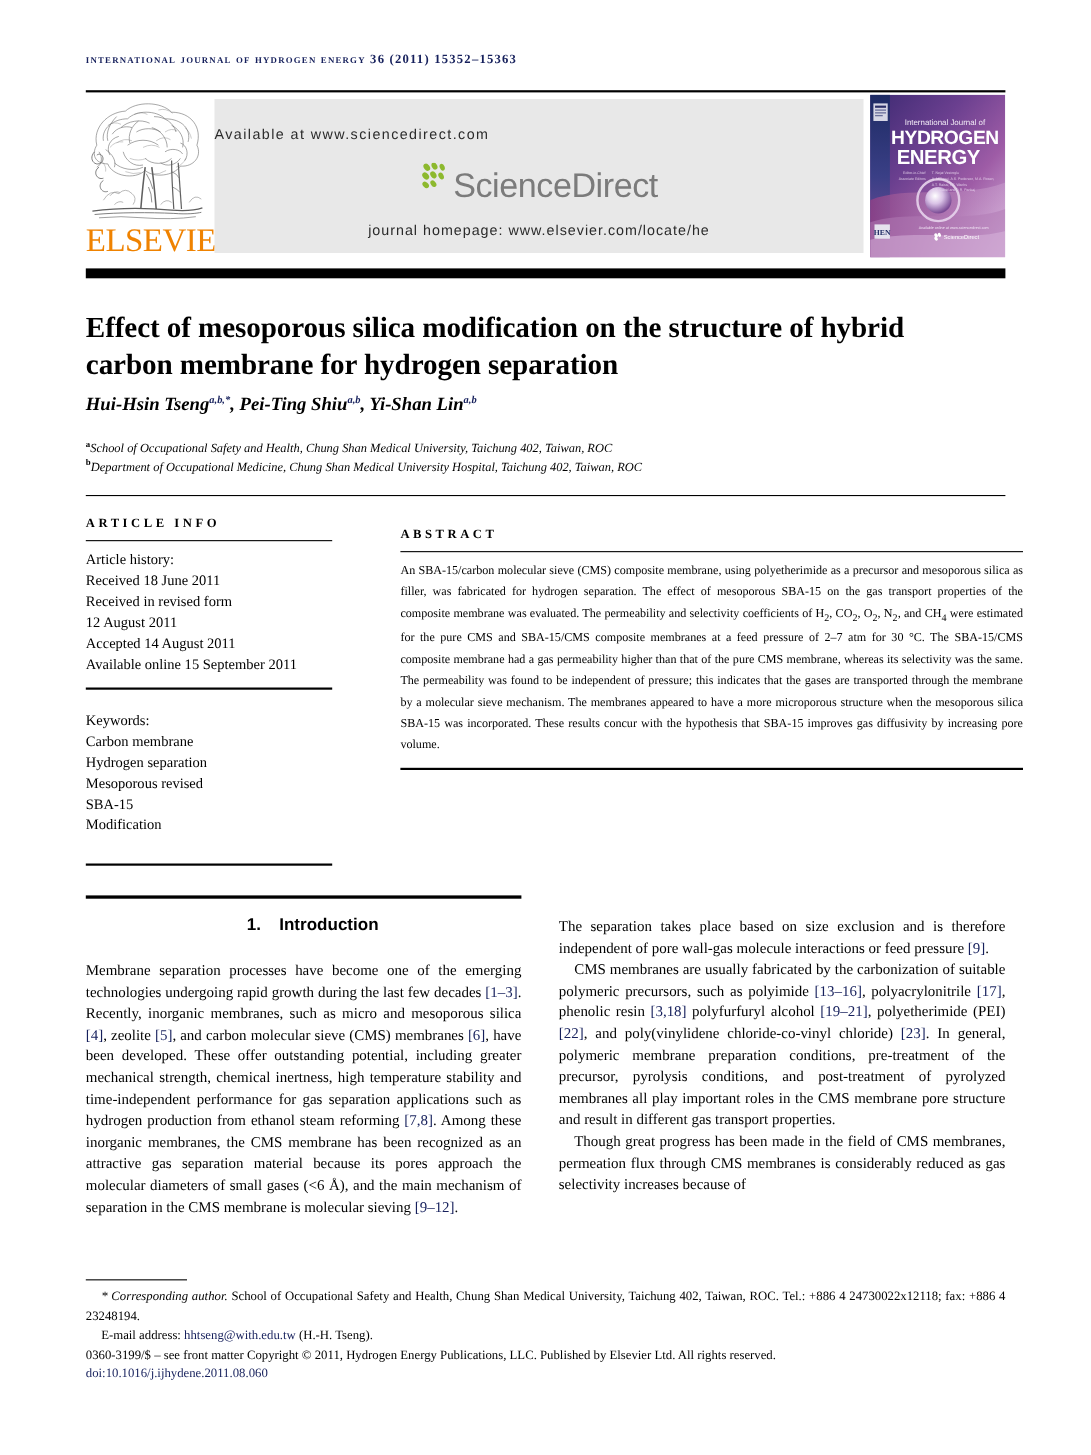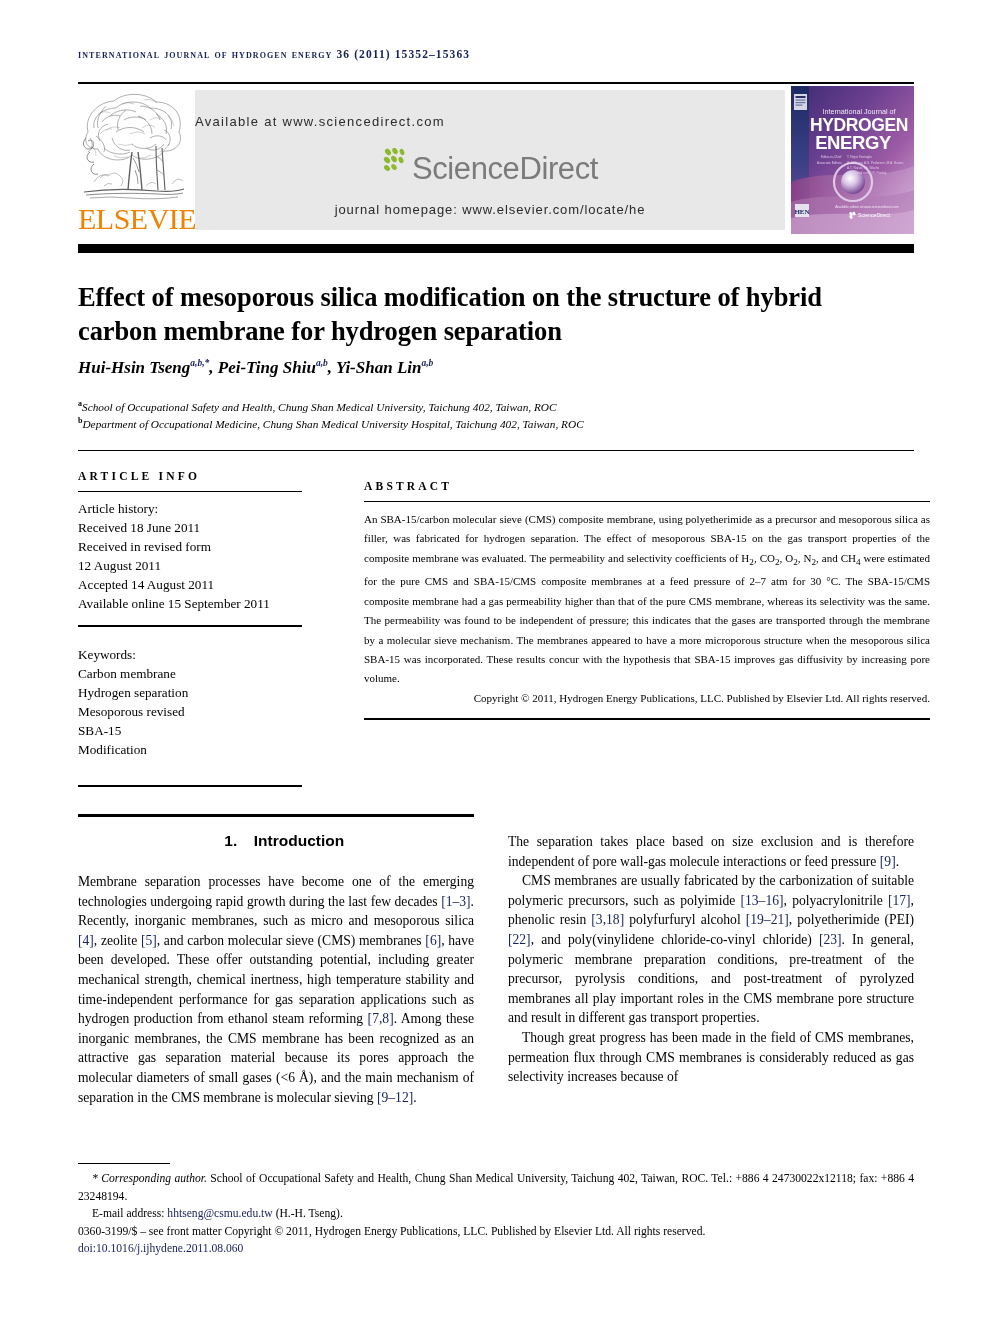--- a/index.html
+++ b/index.html
@@ -537,21 +537,20 @@
     </div>
     <div style="height:26px"></div>
     <div class="hairline thick"></div>
   </div>
 
   <div class="abs-col">
     <div class="sechead">ABSTRACT</div>
     <div class="hairline"></div>
     <div class="abs-body">
       <p>An SBA-15/carbon molecular sieve (CMS) composite membrane, using polyetherimide as a precursor and mesoporous silica as filler, was fabricated for hydrogen separation. The effect of mesoporous SBA-15 on the gas transport properties of the composite membrane was evaluated. The permeability and selectivity coefficients of H<sub>2</sub>, CO<sub>2</sub>, O<sub>2</sub>, N<sub>2</sub>, and CH<sub>4</sub> were estimated for the pure CMS and SBA-15/CMS composite membranes at a feed pressure of 2–7 atm for 30 °C. The SBA-15/CMS composite membrane had a gas permeability higher than that of the pure CMS membrane, whereas its selectivity was the same. The permeability was found to be independent of pressure; this indicates that the gases are transported through the membrane by a molecular sieve mechanism. The membranes appeared to have a more microporous structure when the mesoporous silica SBA-15 was incorporated. These results concur with the hypothesis that SBA-15 improves gas diffusivity by increasing pore volume.</p>
-      <p class="abs-copy">Copyright © 2011, Hydrogen Energy Publications, LLC. Published by Elsevier Ltd. All rights reserved.</p>
     </div>
     <div style="height:10px"></div>
     <div class="hairline thick"></div>
   </div>
 
   <div class="divider-intro"></div>
   <div class="secnum-row">
     <span class="num">1.</span><span>Introduction</span>
   </div>
 
@@ -561,18 +560,18 @@
 
   <div class="col-right">
     <p>The separation takes place based on size exclusion and is therefore independent of pore wall-gas molecule interactions or feed pressure <span class="ref">[9]</span>.</p>
     <p class="indent">CMS membranes are usually fabricated by the carbonization of suitable polymeric precursors, such as polyimide <span class="ref">[13–16]</span>, polyacrylonitrile <span class="ref">[17]</span>, phenolic resin <span class="ref">[3,18]</span> polyfurfuryl alcohol <span class="ref">[19–21]</span>, polyetherimide (PEI) <span class="ref">[22]</span>, and poly(vinylidene chloride-co-vinyl chloride) <span class="ref">[23]</span>. In general, polymeric membrane preparation conditions, pre-treatment of the precursor, pyrolysis conditions, and post-treatment of pyrolyzed membranes all play important roles in the CMS membrane pore structure and result in different gas transport properties.</p>
     <p class="indent">Though great progress has been made in the field of CMS membranes, permeation flux through CMS membranes is considerably reduced as gas selectivity increases because of</p>
   </div>
 
   <div class="foot-rule"></div>
   <div class="footnote">
     <p class="fn-indent"><span class="ital">* Corresponding author.</span> <span>School of Occupational Safety and Health, Chung Shan Medical University, Taichung 402, Taiwan, ROC. Tel.: +886 4 24730022x12118; fax: +886 4 23248194.</span></p>
-    <p class="fn-indent"><span>E-mail address:</span> <span class="mail">hhtseng@csmu.edu.tw</span> <span>(H.-H. Tseng).</span></p>
+    <p class="fn-indent"><span>E-mail address:</span> <span class="mail">hhtseng@with.edu.tw</span> <span>(H.-H. Tseng).</span></p>
     <p>0360-3199/$ – see front matter Copyright © 2011, Hydrogen Energy Publications, LLC. Published by Elsevier Ltd. All rights reserved.</p>
     <p class="doi-line">doi:10.1016/j.ijhydene.2011.08.060</p>
   </div>
 
 </div>
 
 </body></html>

